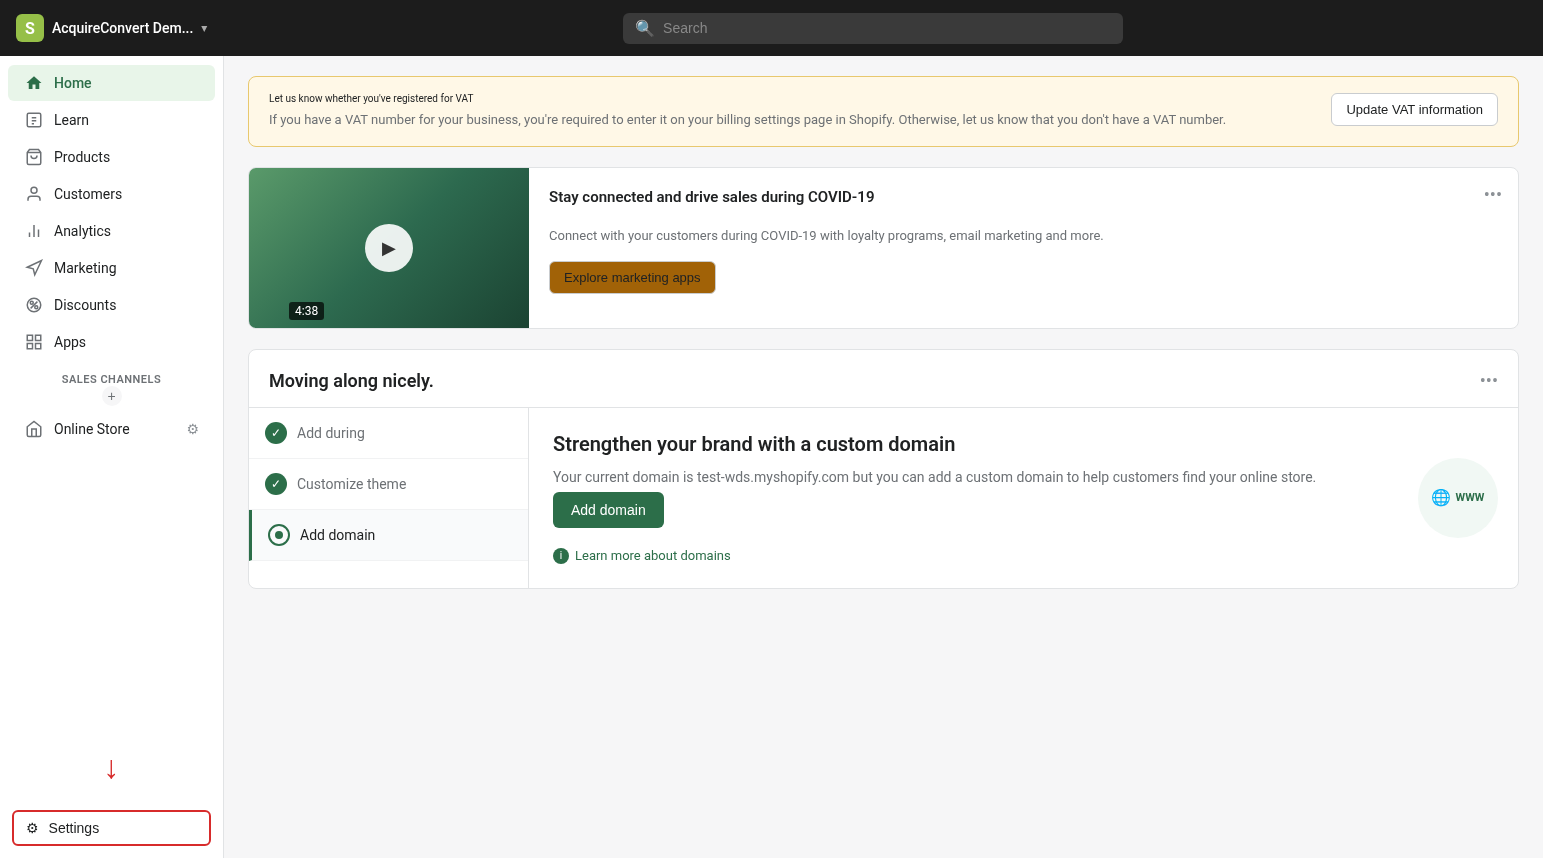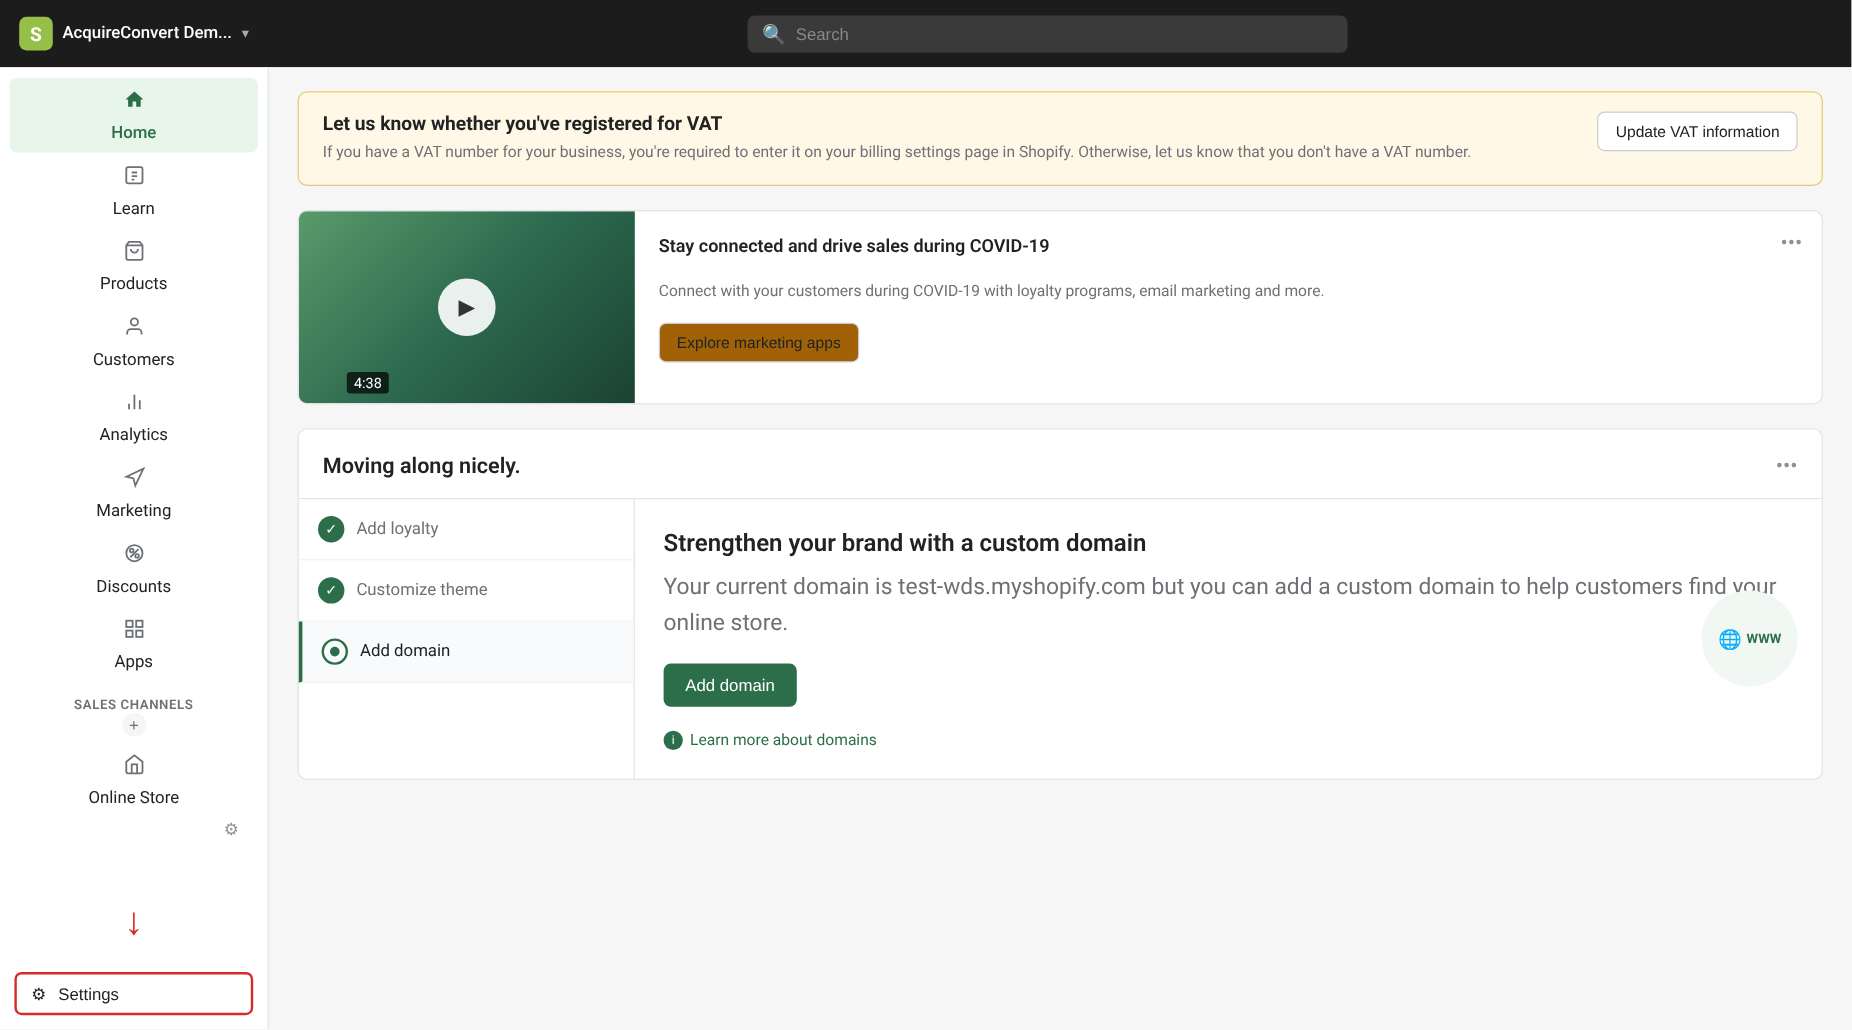--- a/index.html
+++ b/index.html
@@ -84,21 +84,20 @@
     .nav-item {
       display: flex;
       align-items: center;
       gap: 10px;
       padding: 8px 16px;
       cursor: pointer;
       font-size: 14px;
       color: #202223;
       border-radius: 6px;
       margin: 1px 8px;
-      flex-direction: column;
     }
     .nav-item.active { background: #e8f5e9; color: #2c6e49; font-weight: 500; }
     .nav-item.active .nav-icon { color: #2c6e49; }
     .nav-icon {
       width: 20px;
       height: 20px;
       display: flex;
       align-items: center;
       justify-content: center;
       color: #6d7175;
@@ -173,22 +172,22 @@
       border-radius: 8px;
       padding: 16px 20px;
       display: flex;
       align-items: flex-start;
       justify-content: space-between;
       gap: 16px;
       margin-bottom: 20px;
     }
     .vat-content { flex: 1; }
     .vat-title {
-      font-weight: 700;
-      font-size: 16px;
+      font-weight: 400;
+      font-size: 10px;
       color: #202223;
       margin-bottom: 6px;
     }
     .vat-desc {
       font-size: 13px;
       color: #6d7175;
       line-height: 1.5;
     }
     .vat-btn {
       background: white;
@@ -353,24 +352,24 @@
       padding: 24px;
       flex: 1;
     }
     .step-detail-title {
       font-size: 20px;
       font-weight: 600;
       color: #202223;
       margin-bottom: 10px;
     }
     .step-detail-desc {
-      font-size: 19px;
+      font-size: 14px;
       color: #6d7175;
       line-height: 1.6;
-      margin-bottom: 19px;
+      margin-bottom: 4px;
     }
     .add-domain-btn {
       background: #2c6e49;
       color: white;
       border: none;
       border-radius: 6px;
       padding: 10px 18px;
       font-size: 14px;
       cursor: pointer;
       margin-bottom: 20px;
@@ -581,21 +580,21 @@
     <div class="progress-card">
       <div class="progress-card-header">
         <div class="progress-card-title">Moving along nicely.</div>
         <div style="color:#8c9196;cursor:pointer;font-size:18px;">•••</div>
       </div>
       <div class="progress-card-body">
         <div class="steps-list">
 
           <div class="step-item completed">
             <div class="step-check">✓</div>
-            <span>Add loyalty</span>
+            <span>Add during</span>
           </div>
 
           <div class="step-item completed">
             <div class="step-check">✓</div>
             <span>Customize theme</span>
           </div>
 
           <div class="step-item active">
             <div class="step-circle">
               <div class="step-circle-inner"></div>

